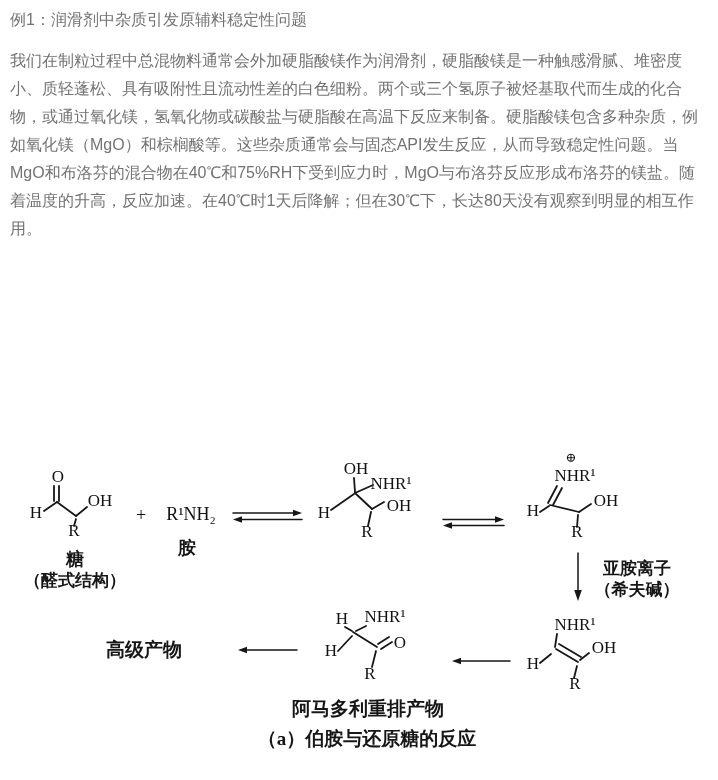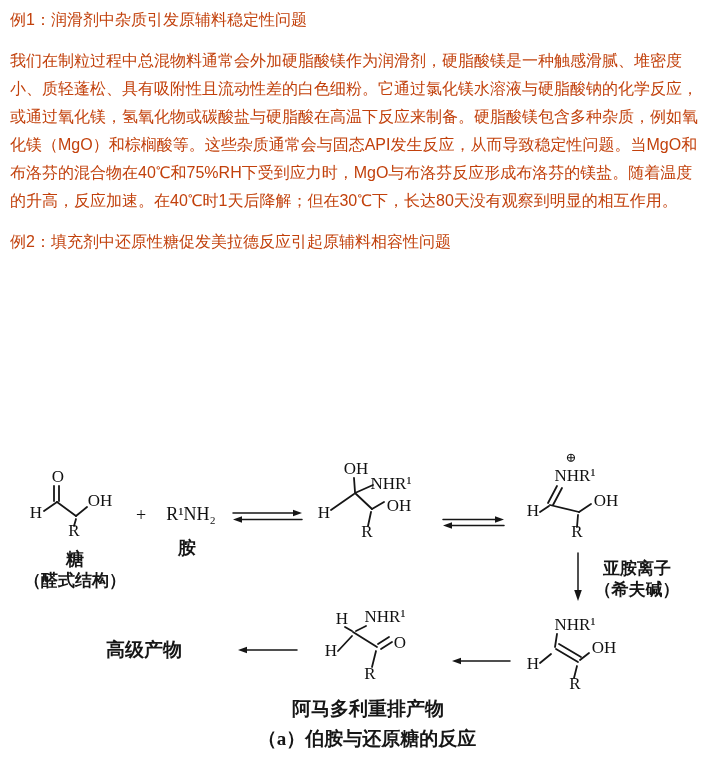--- a/index.html
+++ b/index.html
@@ -12,21 +12,21 @@
   .page {
     position: absolute; top: 0; left: 0;
     width: 718px; height: 780px;
     box-sizing: border-box;
     padding: 6px 10px 0 10px;
   }
   .hd, .para {
     margin: 0 0 13px 0;
     font-size: 16px;
     line-height: 28px;
-    color: #c2410c;
+    color: #737373;
     text-align: left;
   }
   .diagram {
     position: absolute;
     left: 0; top: 440px;
     width: 718px; height: 340px;
   }
   .bond { stroke: #161616; stroke-width: 1.8; stroke-linecap: round; fill: none; }
   .bond-thin { stroke: #161616; stroke-width: 1.5; stroke-linecap: round; fill: none; }
   .head { fill: #161616; stroke: none; }
@@ -42,22 +42,21 @@
   }
   .zh-sm { font-family: "Liberation Serif", "DejaVu Serif", serif; font-weight: bold; font-size: 17px; fill: #161616; }
   .zh-cap { font-family: "Liberation Serif", "DejaVu Serif", serif; font-weight: bold; font-size: 19px; fill: #161616; }
 </style>
 </head>
 <body>
 
 <main class="page">
 
   <p class="hd">例1：润滑剂中杂质引发原辅料稳定性问题</p>
-  <p class="para">我们在制粒过程中总混物料通常会外加硬脂酸镁作为润滑剂，硬脂酸镁是一种触感滑腻、堆密度小、质轻蓬松、具有吸附性且流动性差的白色细粉。它通过氯化镁水溶液与硬脂酸钠的化学反应，或通过氧化镁，氢氧化物或碳酸盐与硬脂酸在高温下反应来制备。硬脂酸镁包含多种杂质，例如氧化镁（MgO）和棕榈酸等。这些杂质通常会与固态API发生反应，从而导致稳定性问题。当MgO和布洛芬的混合物在40℃和75%RH下受到应力时，MgO与布洛芬反应形成布洛芬的镁盐。随着温度的升高，反应加速。在40℃时1天后降解；但在30℃下，长达80天没有观察到明显的相互作用。</p>
-  <p class="hd">例2：填充剂中还原性糖促发美拉德反应引起原辅料相容性问题</p>
+  <p class="para">我们在制粒过程中总混物料通常会外加硬脂酸镁作为润滑剂，硬脂酸镁是一种触感滑腻、堆密度小、质轻蓬松、具有吸附性且流动性差的白色细粉。两个或三个氢原子被烃基取代而生成的化合物，或通过氧化镁，氢氧化物或碳酸盐与硬脂酸在高温下反应来制备。硬脂酸镁包含多种杂质，例如氧化镁（MgO）和棕榈酸等。这些杂质通常会与固态API发生反应，从而导致稳定性问题。当MgO和布洛芬的混合物在40℃和75%RH下受到应力时，MgO与布洛芬反应形成布洛芬的镁盐。随着温度的升高，反应加速。在40℃时1天后降解；但在30℃下，长达80天没有观察到明显的相互作用。</p>
 
   <svg class="diagram" viewBox="0 0 718 340" xmlns="http://www.w3.org/2000/svg">
 
     <g>
       <text x="58" y="42" text-anchor="middle" class="fm">O</text>
       <line class="bond" x1="54" y1="46" x2="54" y2="61"></line>
       <line class="bond" x1="59" y1="46" x2="59" y2="61"></line>
       <text x="36" y="78" text-anchor="middle" class="fm">H</text>
       <line class="bond" x1="44" y1="71" x2="57" y2="62"></line>
       <line class="bond" x1="57" y1="62" x2="76" y2="76"></line>

